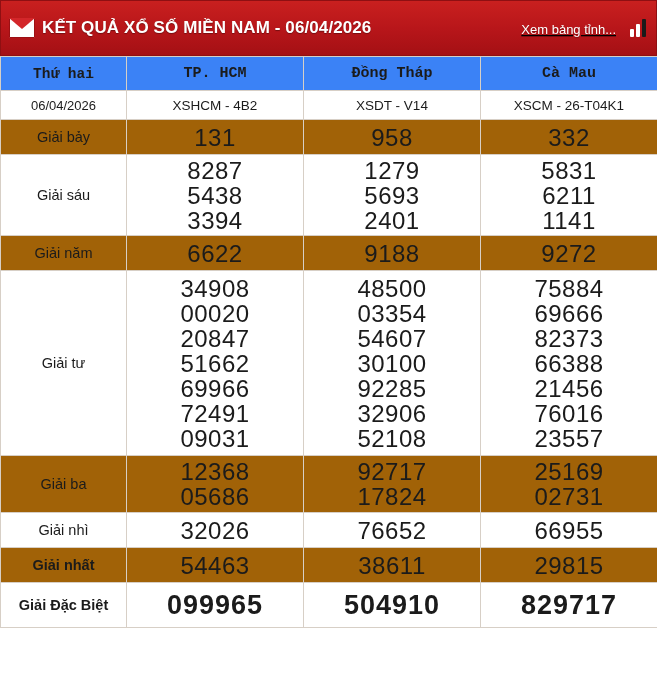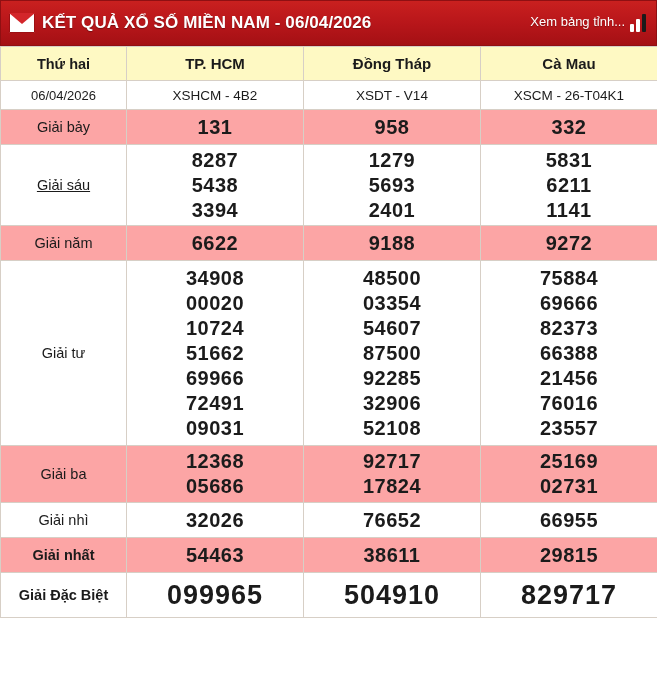--- a/index.html
+++ b/index.html
@@ -17,21 +17,21 @@
     width: 657px;
     height: 687px;
     position: relative;
     overflow: hidden;
     background: #fff;
   }
 
   
   .header {
     position: relative;
-    height: 46px;
+    height: 56px;
     background: linear-gradient(to bottom, #c9201f 0%, #b8161a 50%, #a41014 100%);
     border: 1px solid #8f0f12;
     box-sizing: border-box;
     display: flex;
     align-items: center;
     padding: 0 10px 0 8px;
   }
   .header-left {
     display: flex;
     align-items: center;
@@ -63,23 +63,24 @@
   .header-title {
     color: #ffffff;
     font-size: 17px;
     font-weight: bold;
     letter-spacing: 0.1px;
     white-space: nowrap;
     text-shadow: 0 1px 1px rgba(0,0,0,0.35);
   }
   .header-right {
     display: flex;
-    align-items: flex-start;
+    align-items: flex-end;
     flex: 0 0 auto;
-    gap: 5px;
+    gap: 14px;
+    text-decoration: underline;
   }
   .header-link {
     color: #ffffff;
     font-size: 13px;
     white-space: nowrap;
     text-shadow: 0 1px 1px rgba(0,0,0,0.3);
   }
   .bars-icon {
     display: flex;
     align-items: flex-end;
@@ -108,49 +109,50 @@
     vertical-align: middle;
     color: #1b1b1b;
     padding: 0;
   }
   col.c0 { width: 126px; }
   col.c1 { width: 177px; }
   col.c2 { width: 177px; }
   col.c3 { width: 177px; }
 
   .row-head td {
-    background: #fef9c3;
+    background: #3b82f6;
     height: 33px;
     font-size: 15px;
     font-weight: bold;
     color: #1f3f8f;
+    font-family: Liberation Mono, monospace;
   }
   .row-head td.day {
     font-size: 14.5px;
   }
   .row-code td {
     background: #ffffff;
     height: 28px;
     font-size: 13.5px;
   }
   .row-code td.date {
     font-weight: normal;
     font-size: 13px;
   }
 
   .lbl {
     font-size: 14.5px;
     color: #1b1b1b;
   }
-  .row-shade td { background: #fca5a5; }
+  .row-shade td { background: #a16207; }
   .row-plain td { background: #ffffff; }
 
   .num {
-    font-size: 20px;
-    font-weight: bold;
+    font-size: 24px;
+    font-weight: normal;
     color: #1b1b1b;
     letter-spacing: 0.5px;
     line-height: 25px;
     margin-top: 19px;
   }
   .num-big {
     font-size: 37px;
     font-weight: bold;
     color: #cc1111;
     line-height: 44px;
@@ -166,21 +168,21 @@
   }
   .lbl-db {
     font-size: 14.5px;
     font-weight: bold;
     color: #1b1b1b;
   }
   .stack div { white-space: nowrap; }
 
   .h-g8 { height: 56px; }
   .h-g7 { height: 34px; }
-  .h-g6 { height: 80px; text-decoration: underline; }
+  .h-g6 { height: 80px; }
   .h-g5 { height: 34px; }
   .h-g4 { height: 184px; }
   .h-g3 { height: 56px; }
   .h-g2 { height: 34px; }
   .h-g1 { height: 34px; font-weight: bold; }
   .h-db { height: 44px; margin-top: 17px; }
 </style>
 </head>
 <body>
 
@@ -269,31 +271,31 @@
         <td class="num stack">
             <div>9272</div>
           </td>
       </tr>
 
       <tr class="row-plain">
         <td class="lbl h-g4">Giải tư</td>
         <td class="num stack">
           <div>34908</div>
           <div>00020</div>
-          <div>10724</div>
+          <div>20847</div>
           <div>51662</div>
           <div>69966</div>
           <div>72491</div>
           <div>09031</div>
         </td>
         <td class="num stack">
           <div>48500</div>
           <div>03354</div>
           <div>54607</div>
-          <div>87500</div>
+          <div>30100</div>
           <div>92285</div>
           <div>32906</div>
           <div>52108</div>
         </td>
         <td class="num stack">
           <div>75884</div>
           <div>69666</div>
           <div>82373</div>
           <div>66388</div>
           <div>21456</div>

